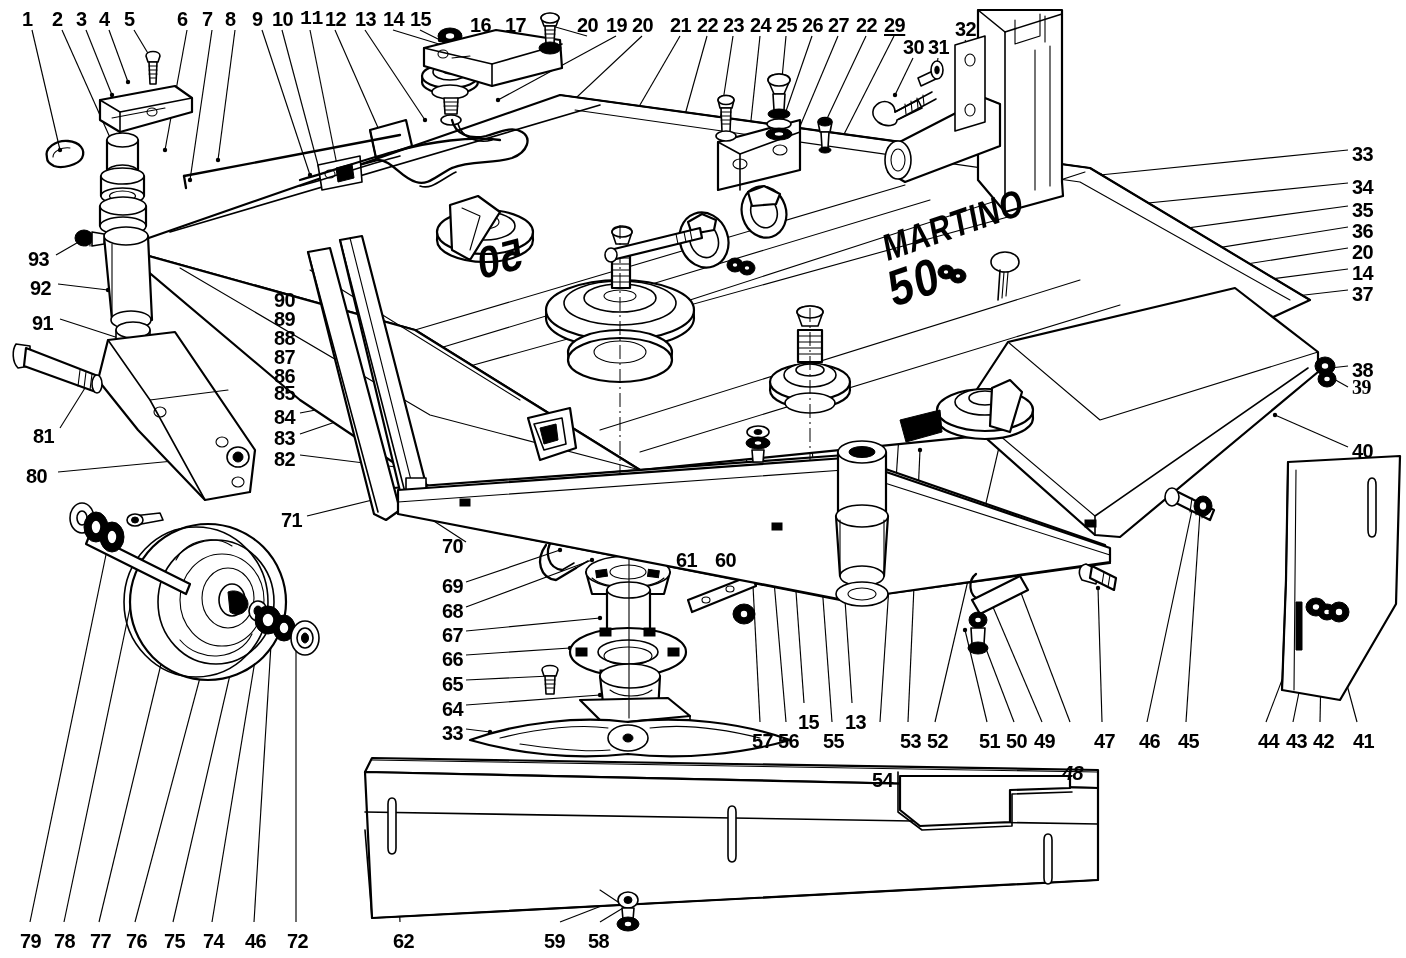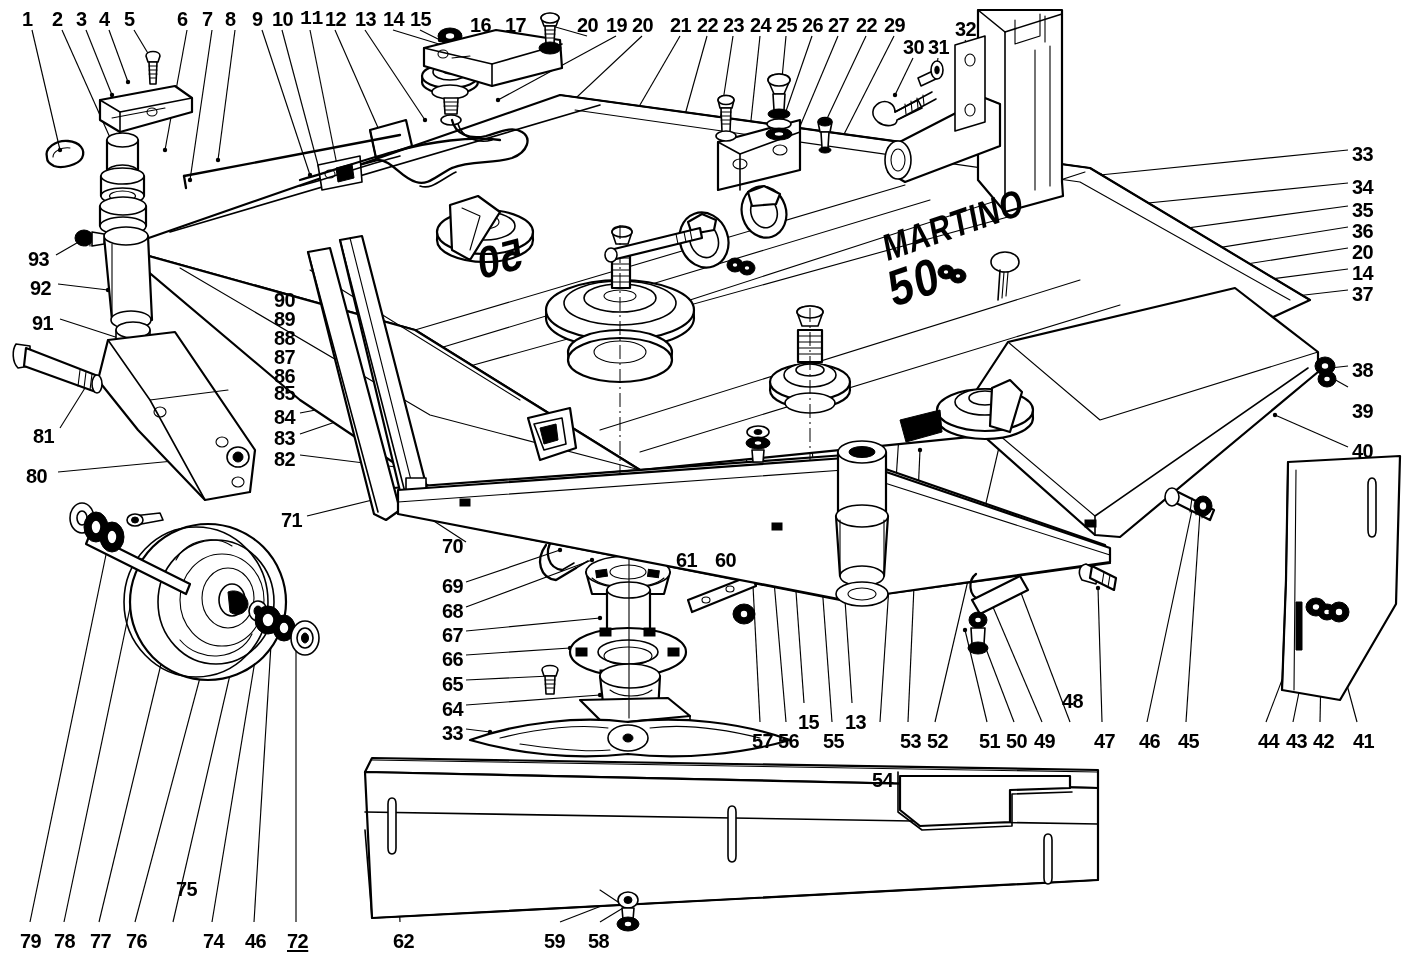--- a/index.html
+++ b/index.html
@@ -804,42 +804,42 @@
       <div class="callout" style="left: 606px; top: 14px;">19</div>
       <div class="callout" style="left: 632px; top: 14px;">20</div>
       <div class="callout" style="left: 670px; top: 14px;">21</div>
       <div class="callout" style="left: 697px; top: 14px;">22</div>
       <div class="callout" style="left: 723px; top: 14px;">23</div>
       <div class="callout" style="left: 750px; top: 14px;">24</div>
       <div class="callout" style="left: 776px; top: 14px;">25</div>
       <div class="callout" style="left: 802px; top: 14px;">26</div>
       <div class="callout" style="left: 828px; top: 14px;">27</div>
       <div class="callout" style="left: 856px; top: 14px;">22</div>
-      <div class="callout" style="left: 884px; top: 14px;">29</div>
+      <div class="callout" style="left: 884px; top: 14px; text-decoration: underline;">29</div>
       <div class="callout" style="left: 903px; top: 36px;">30</div>
       <div class="callout" style="left: 928px; top: 36px;">31</div>
       <div class="callout" style="left: 955px; top: 18px;">32</div>
       <div class="callout" style="left: 1352px; top: 143px;">33</div>
       <div class="callout" style="left: 1352px; top: 176px;">34</div>
       <div class="callout" style="left: 1352px; top: 199px;">35</div>
       <div class="callout" style="left: 1352px; top: 220px;">36</div>
       <div class="callout" style="left: 1352px; top: 241px;">20</div>
       <div class="callout" style="left: 1352px; top: 262px;">14</div>
       <div class="callout" style="left: 1352px; top: 283px;">37</div>
       <div class="callout" style="left: 1352px; top: 359px;">38</div>
-      <div class="callout" style="left: 1352px; top: 400px;">39</div>
+      <div class="callout" style="left: 1352px; top: 377px; font-family: Liberation Serif, serif;">39</div>
       <div class="callout" style="left: 1352px; top: 440px;">40</div>
       <div class="callout" style="left: 1353px; top: 730px;">41</div>
       <div class="callout" style="left: 1313px; top: 730px;">42</div>
       <div class="callout" style="left: 1286px; top: 730px;">43</div>
       <div class="callout" style="left: 1258px; top: 730px;">44</div>
       <div class="callout" style="left: 1178px; top: 730px;">45</div>
       <div class="callout" style="left: 1139px; top: 730px;">46</div>
       <div class="callout" style="left: 1094px; top: 730px;">47</div>
-      <div class="callout" style="left: 1062px; top: 690px;">48</div>
+      <div class="callout" style="left: 1062px; top: 762px; font-style: italic;">48</div>
       <div class="callout" style="left: 1034px; top: 730px;">49</div>
       <div class="callout" style="left: 1006px; top: 730px;">50</div>
       <div class="callout" style="left: 979px; top: 730px;">51</div>
       <div class="callout" style="left: 927px; top: 730px;">52</div>
       <div class="callout" style="left: 900px; top: 730px;">53</div>
       <div class="callout" style="left: 872px; top: 730px; margin-top: 39px;">54</div>
       <div class="callout" style="left: 823px; top: 730px;">55</div>
       <div class="callout" style="left: 845px; top: 711px;">13</div>
       <div class="callout" style="left: 778px; top: 730px;">56</div>
       <div class="callout" style="left: 752px; top: 730px;">57</div>
@@ -851,24 +851,24 @@
       <div class="callout" style="left: 393px; top: 930px;">62</div>
       <div class="callout" style="left: 442px; top: 722px;">33</div>
       <div class="callout" style="left: 442px; top: 698px;">64</div>
       <div class="callout" style="left: 442px; top: 673px;">65</div>
       <div class="callout" style="left: 442px; top: 648px;">66</div>
       <div class="callout" style="left: 442px; top: 624px;">67</div>
       <div class="callout" style="left: 442px; top: 600px;">68</div>
       <div class="callout" style="left: 442px; top: 575px;">69</div>
       <div class="callout" style="left: 442px; top: 535px;">70</div>
       <div class="callout" style="left: 281px; top: 509px;">71</div>
-      <div class="callout" style="left: 287px; top: 930px; text-decoration: underline;">72</div>
+      <div class="callout" style="left: 287px; top: 930px;">72</div>
       <div class="callout" style="left: 245px; top: 930px;">46</div>
       <div class="callout" style="left: 203px; top: 930px;">74</div>
-      <div class="callout" style="left: 164px; top: 878px; margin-left: 12px;">75</div>
+      <div class="callout" style="left: 164px; top: 930px;">75</div>
       <div class="callout" style="left: 126px; top: 930px;">76</div>
       <div class="callout" style="left: 90px; top: 930px;">77</div>
       <div class="callout" style="left: 54px; top: 930px;">78</div>
       <div class="callout" style="left: 20px; top: 930px;">79</div>
       <div class="callout" style="left: 26px; top: 465px;">80</div>
       <div class="callout" style="left: 33px; top: 425px;">81</div>
       <div class="callout" style="left: 274px; top: 448px;">82</div>
       <div class="callout" style="left: 274px; top: 427px;">83</div>
       <div class="callout" style="left: 274px; top: 406px;">84</div>
       <div class="callout" style="left: 274px; top: 382px;">85</div>

